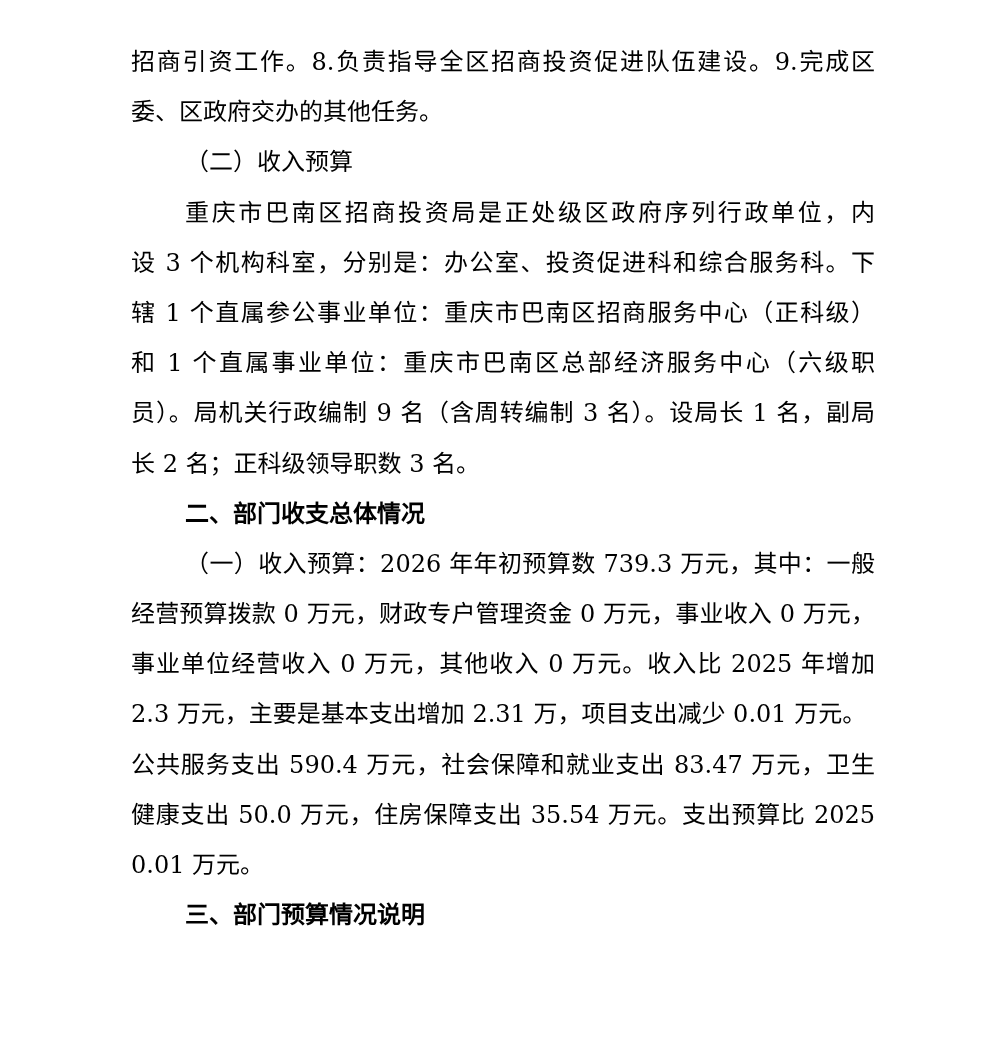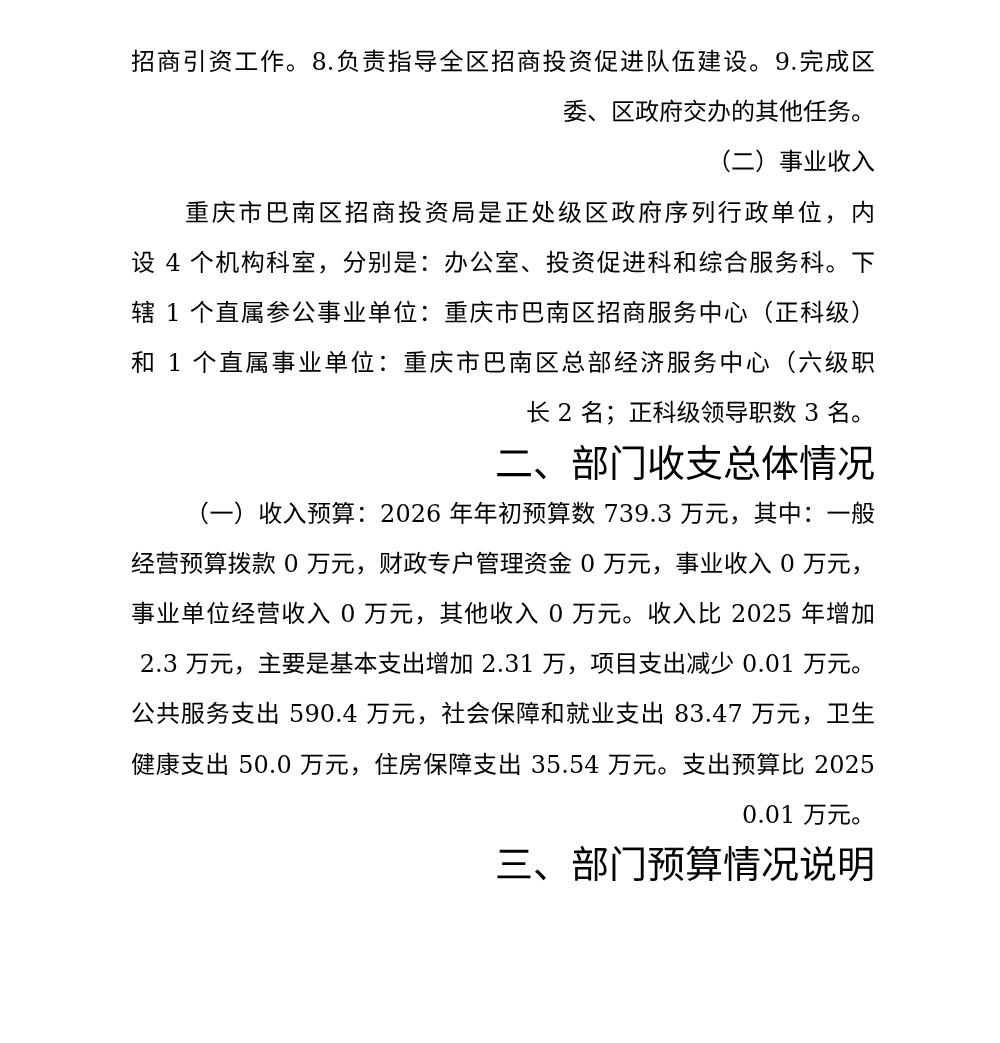--- a/index.html
+++ b/index.html
@@ -27,48 +27,48 @@
     top: -5px;
     width: 744px;
   }
   .line {
     height: 50.2px;
     line-height: 50.2px;
     font-size: 24px;
     font-family: "DejaVu Serif", "Liberation Serif", serif;
     color: #000000;
     overflow: visible;
-    text-align: right;
   }
   .line.justify {
     text-align: justify;
     text-align-last: justify;
   }
   .line.indent {
     padding-left: 54px;
   }
   .line.heading {
     font-family: "DejaVu Sans", "Liberation Sans", sans-serif;
-    font-weight: normal;
-    font-size: 38px;
+    font-weight: bold;
+    font-size: 24px;
     letter-spacing: 0px;
   }
 </style>
 </head>
 <body>
 
 <div class="page" style="background: rgb(255, 255, 255); color: rgb(0, 0, 0);">
   <div class="text-block">
       <div class="line body justify">招商引资工作。8.负责指导全区招商投资促进队伍建设。9.完成区</div>
       <div class="line body">委、区政府交办的其他任务。</div>
-      <div class="line body indent">（二）事业收入</div>
+      <div class="line body indent">（二）收入预算</div>
       <div class="line body justify indent">重庆市巴南区招商投资局是正处级区政府序列行政单位，内</div>
-      <div class="line body justify">设 4 个机构科室，分别是：办公室、投资促进科和综合服务科。下</div>
+      <div class="line body justify">设 3 个机构科室，分别是：办公室、投资促进科和综合服务科。下</div>
       <div class="line body justify">辖 1 个直属参公事业单位：重庆市巴南区招商服务中心（正科级）</div>
       <div class="line body justify">和 1 个直属事业单位：重庆市巴南区总部经济服务中心（六级职</div>
+      <div class="line body justify">员）。局机关行政编制 9 名（含周转编制 3 名）。设局长 1 名，副局</div>
       <div class="line body">长 2 名；正科级领导职数 3 名。</div>
       <div class="line heading indent">二、部门收支总体情况</div>
       <div class="line body justify indent">（一）收入预算：2026 年年初预算数 739.3 万元，其中：一般</div>
       <div class="line body justify">经营预算拨款 0 万元，财政专户管理资金 0 万元，事业收入 0 万元，</div>
       <div class="line body justify">事业单位经营收入 0 万元，其他收入 0 万元。收入比 2025 年增加</div>
       <div class="line body">2.3 万元，主要是基本支出增加 2.31 万，项目支出减少 0.01 万元。</div>
       <div class="line body justify">公共服务支出 590.4 万元，社会保障和就业支出 83.47 万元，卫生</div>
       <div class="line body justify">健康支出 50.0 万元，住房保障支出 35.54 万元。支出预算比 2025</div>
       <div class="line body">0.01 万元。</div>
       <div class="line heading indent">三、部门预算情况说明</div>

